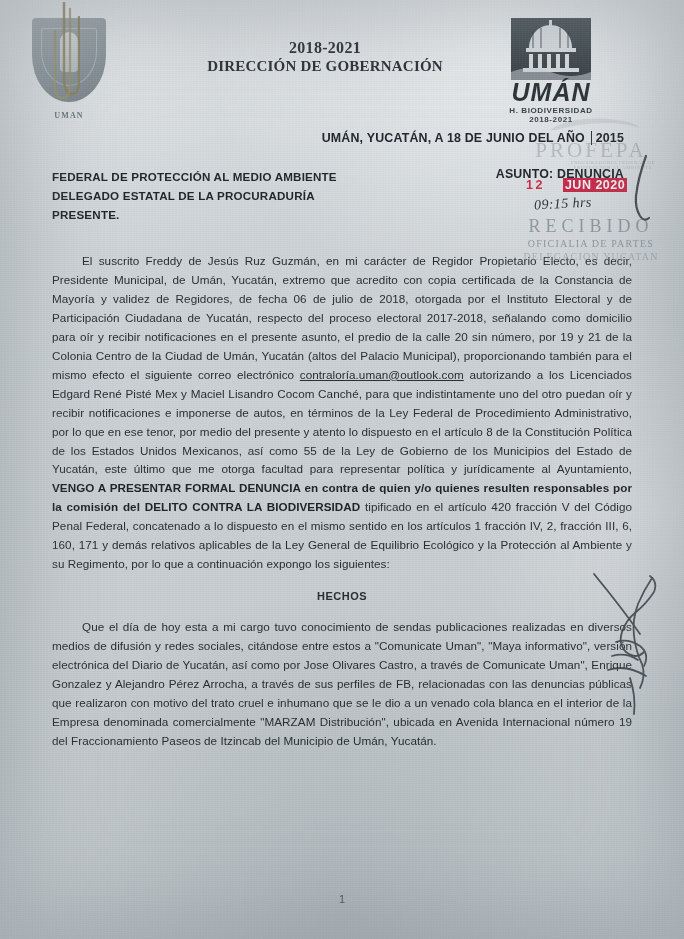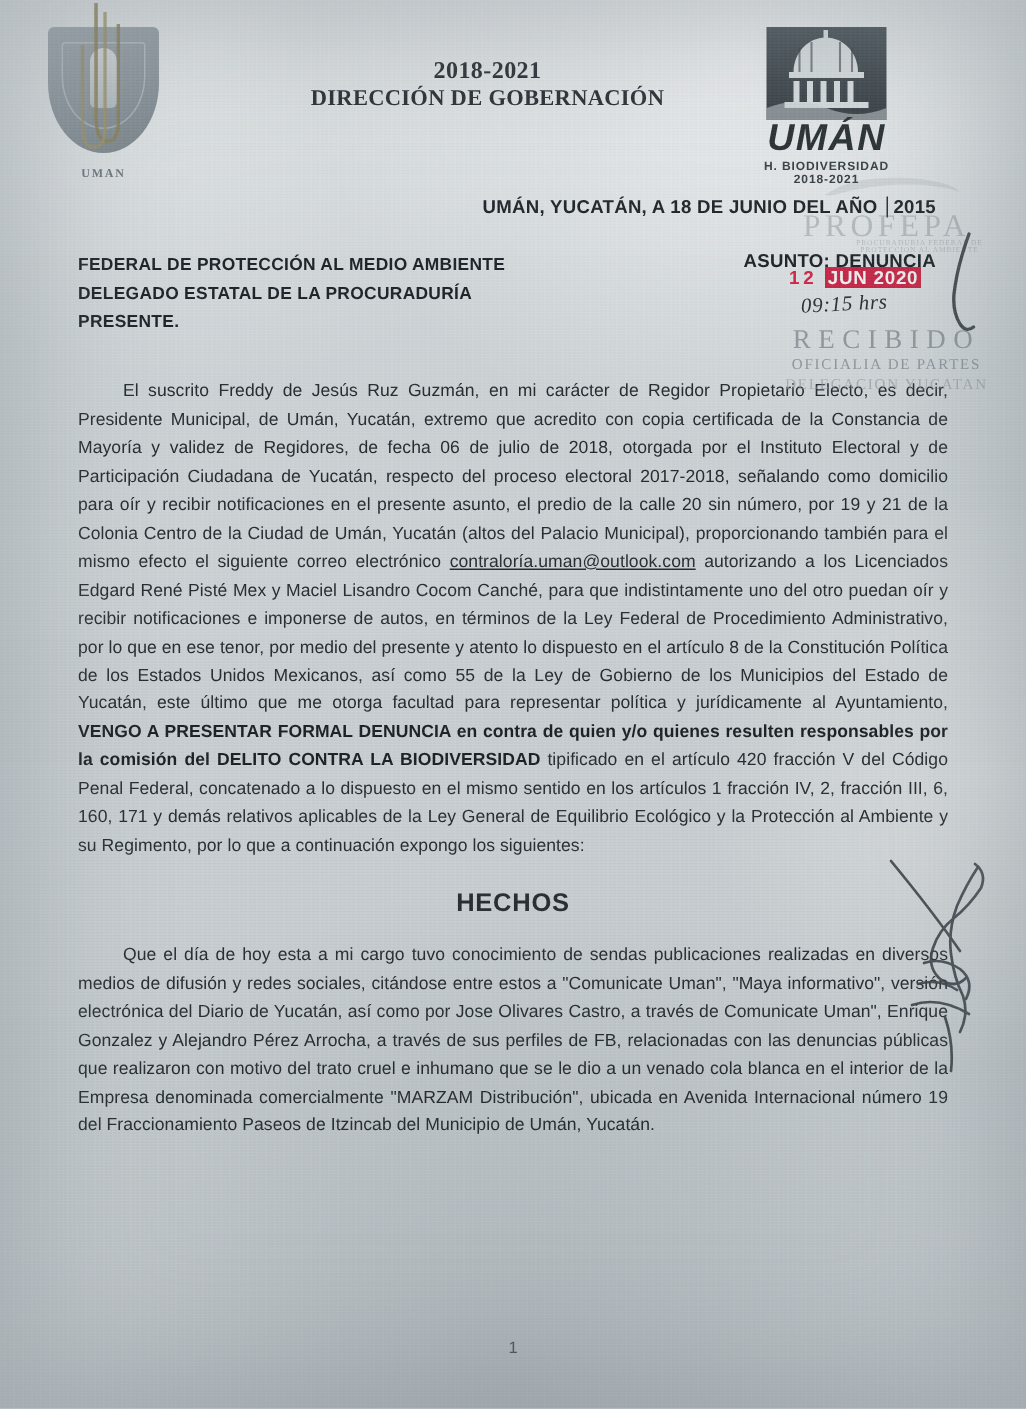--- a/index.html
+++ b/index.html
@@ -110,21 +110,21 @@
     position:absolute;left:52px;top:252px;width:580px;
     font-size:11.7px;color:#262c31;line-height:1.62;text-align:justify;
     letter-spacing:.05px;
   }
   .body p{margin:0;}
   .body p.ind{text-indent:30px;}
   .body b{font-weight:bold;color:#1b2126;}
   .body .u{text-decoration:underline;}
   .hechos{
     text-align:center;font-weight:bold;margin:14px 0 12px 0;letter-spacing:.5px;
-    font-size:17px;
+    font-size:11px;
   }
 
   
   .pageno{
     position:absolute;left:0;right:0;top:893px;text-align:center;
     font-size:11px;color:#4a5258;
   }
 
   
   .stamp{position:absolute;right:6px;top:118px;width:180px;height:130px;}
@@ -140,21 +140,21 @@
     position:absolute;left:42px;top:42px;width:110px;text-align:center;
     font-family:"Liberation Serif",serif;font-size:5px;letter-spacing:.6px;color:#5d676e;
   }
   .profepaMark .deer{position:absolute;left:30px;top:-4px;}
   .datestamp{
     position:absolute;left:28px;top:60px;
     font-family:"Liberation Sans",sans-serif;font-weight:bold;font-size:12.5px;
     color:#d0294a;letter-spacing:.5px;white-space:nowrap;
   }
   .datestamp .dd{letter-spacing:2.5px;}
-  .datestamp .mm{background:#c62a4a;color:#eceff0;padding:0 2px;margin-left:5px;}
+  .datestamp .mm{background:#c62a4a;color:#eceff0;padding:0 2px;margin-left:18px;}
   .hourwrite{
     position:absolute;left:36px;top:78px;
     font-family:"Liberation Serif",serif;font-style:italic;font-size:14px;
     color:#2c3338;letter-spacing:.4px;transform:rotate(-3deg);
   }
   .recibido{
     position:absolute;left:6px;top:98px;width:174px;text-align:center;
     font-family:"Liberation Serif",serif;font-size:18px;letter-spacing:5px;
     color:#7a848b;opacity:.75;
   }

